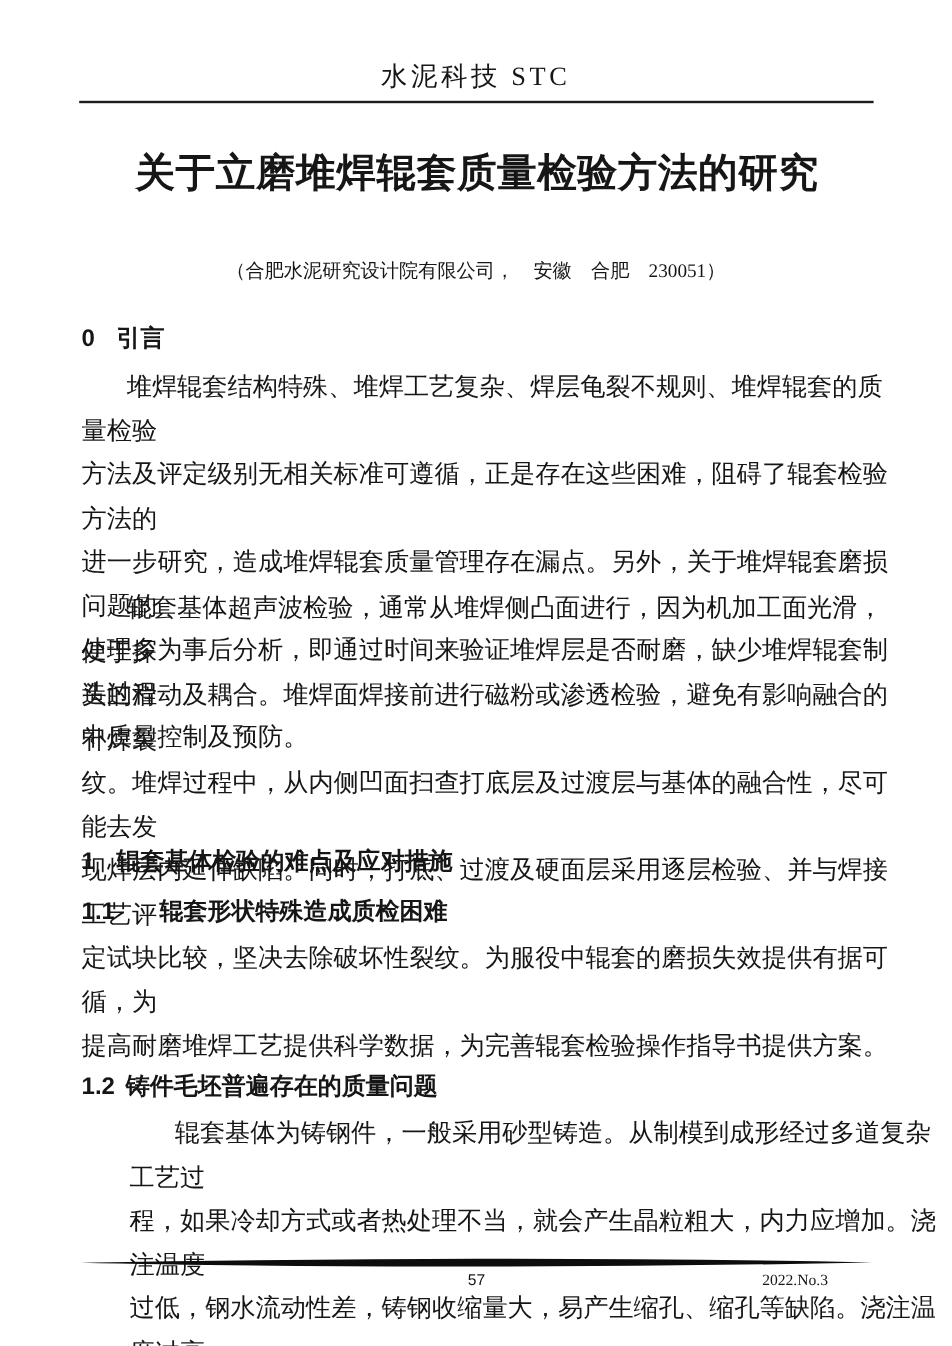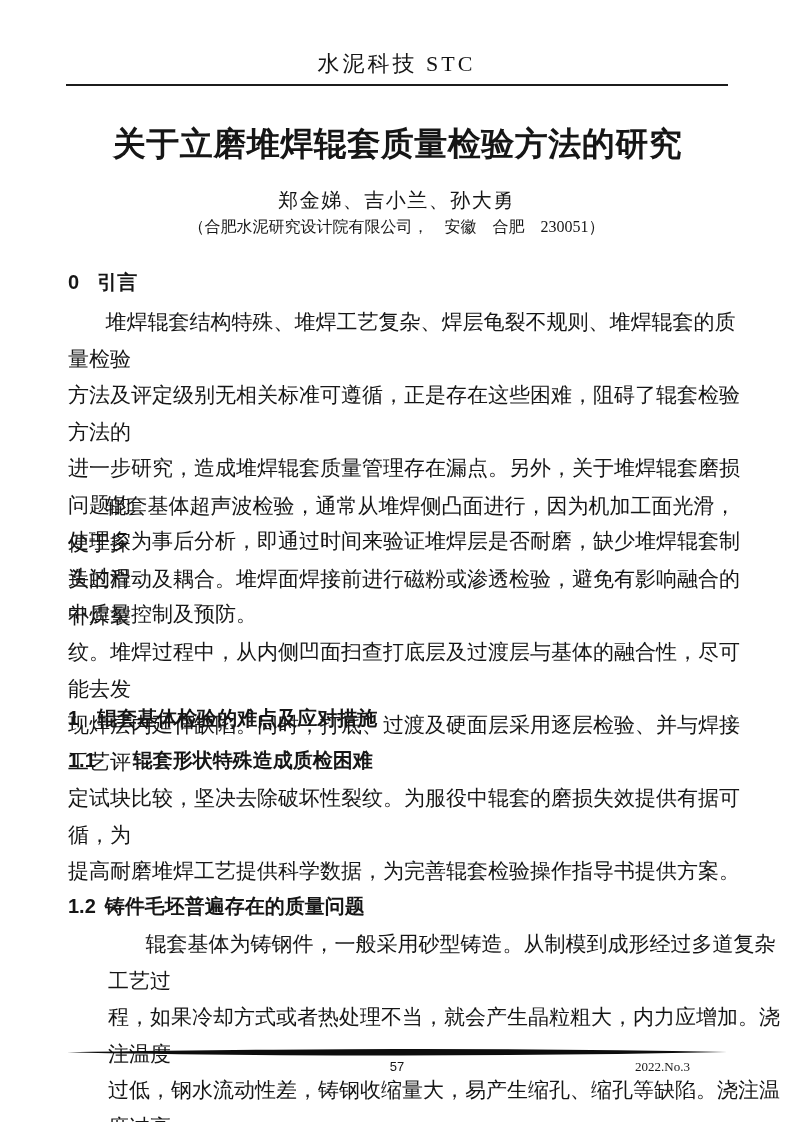--- a/index.html
+++ b/index.html
@@ -72,21 +72,20 @@
 </style>
 </head>
 <body>
 
 <div class="page">
 
   <div class="journal-header">水泥科技 STC</div>
   <div class="header-rule"></div>
 
   <h1 class="article-title">关于立磨堆焊辊套质量检验方法的研究</h1>
-  <div class="authors">郑金娣、吉小兰、孙大勇</div>
   <div class="affiliation">（合肥水泥研究设计院有限公司，　安徽　合肥　230051）</div>
 
   <div class="heading lv1" style="top:269px;">
     <span class="h-num">0</span>
     <span class="h-text">引言</span>
   </div>
 
   <div class="para" style="top:304px;">堆焊辊套结构特殊、堆焊工艺复杂、焊层龟裂不规则、堆焊辊套的质量检验
 方法及评定级别无相关标准可遵循，正是存在这些困难，阻碍了辊套检验方法的
 进一步研究，造成堆焊辊套质量管理存在漏点。另外，关于堆焊辊套磨损问题的

